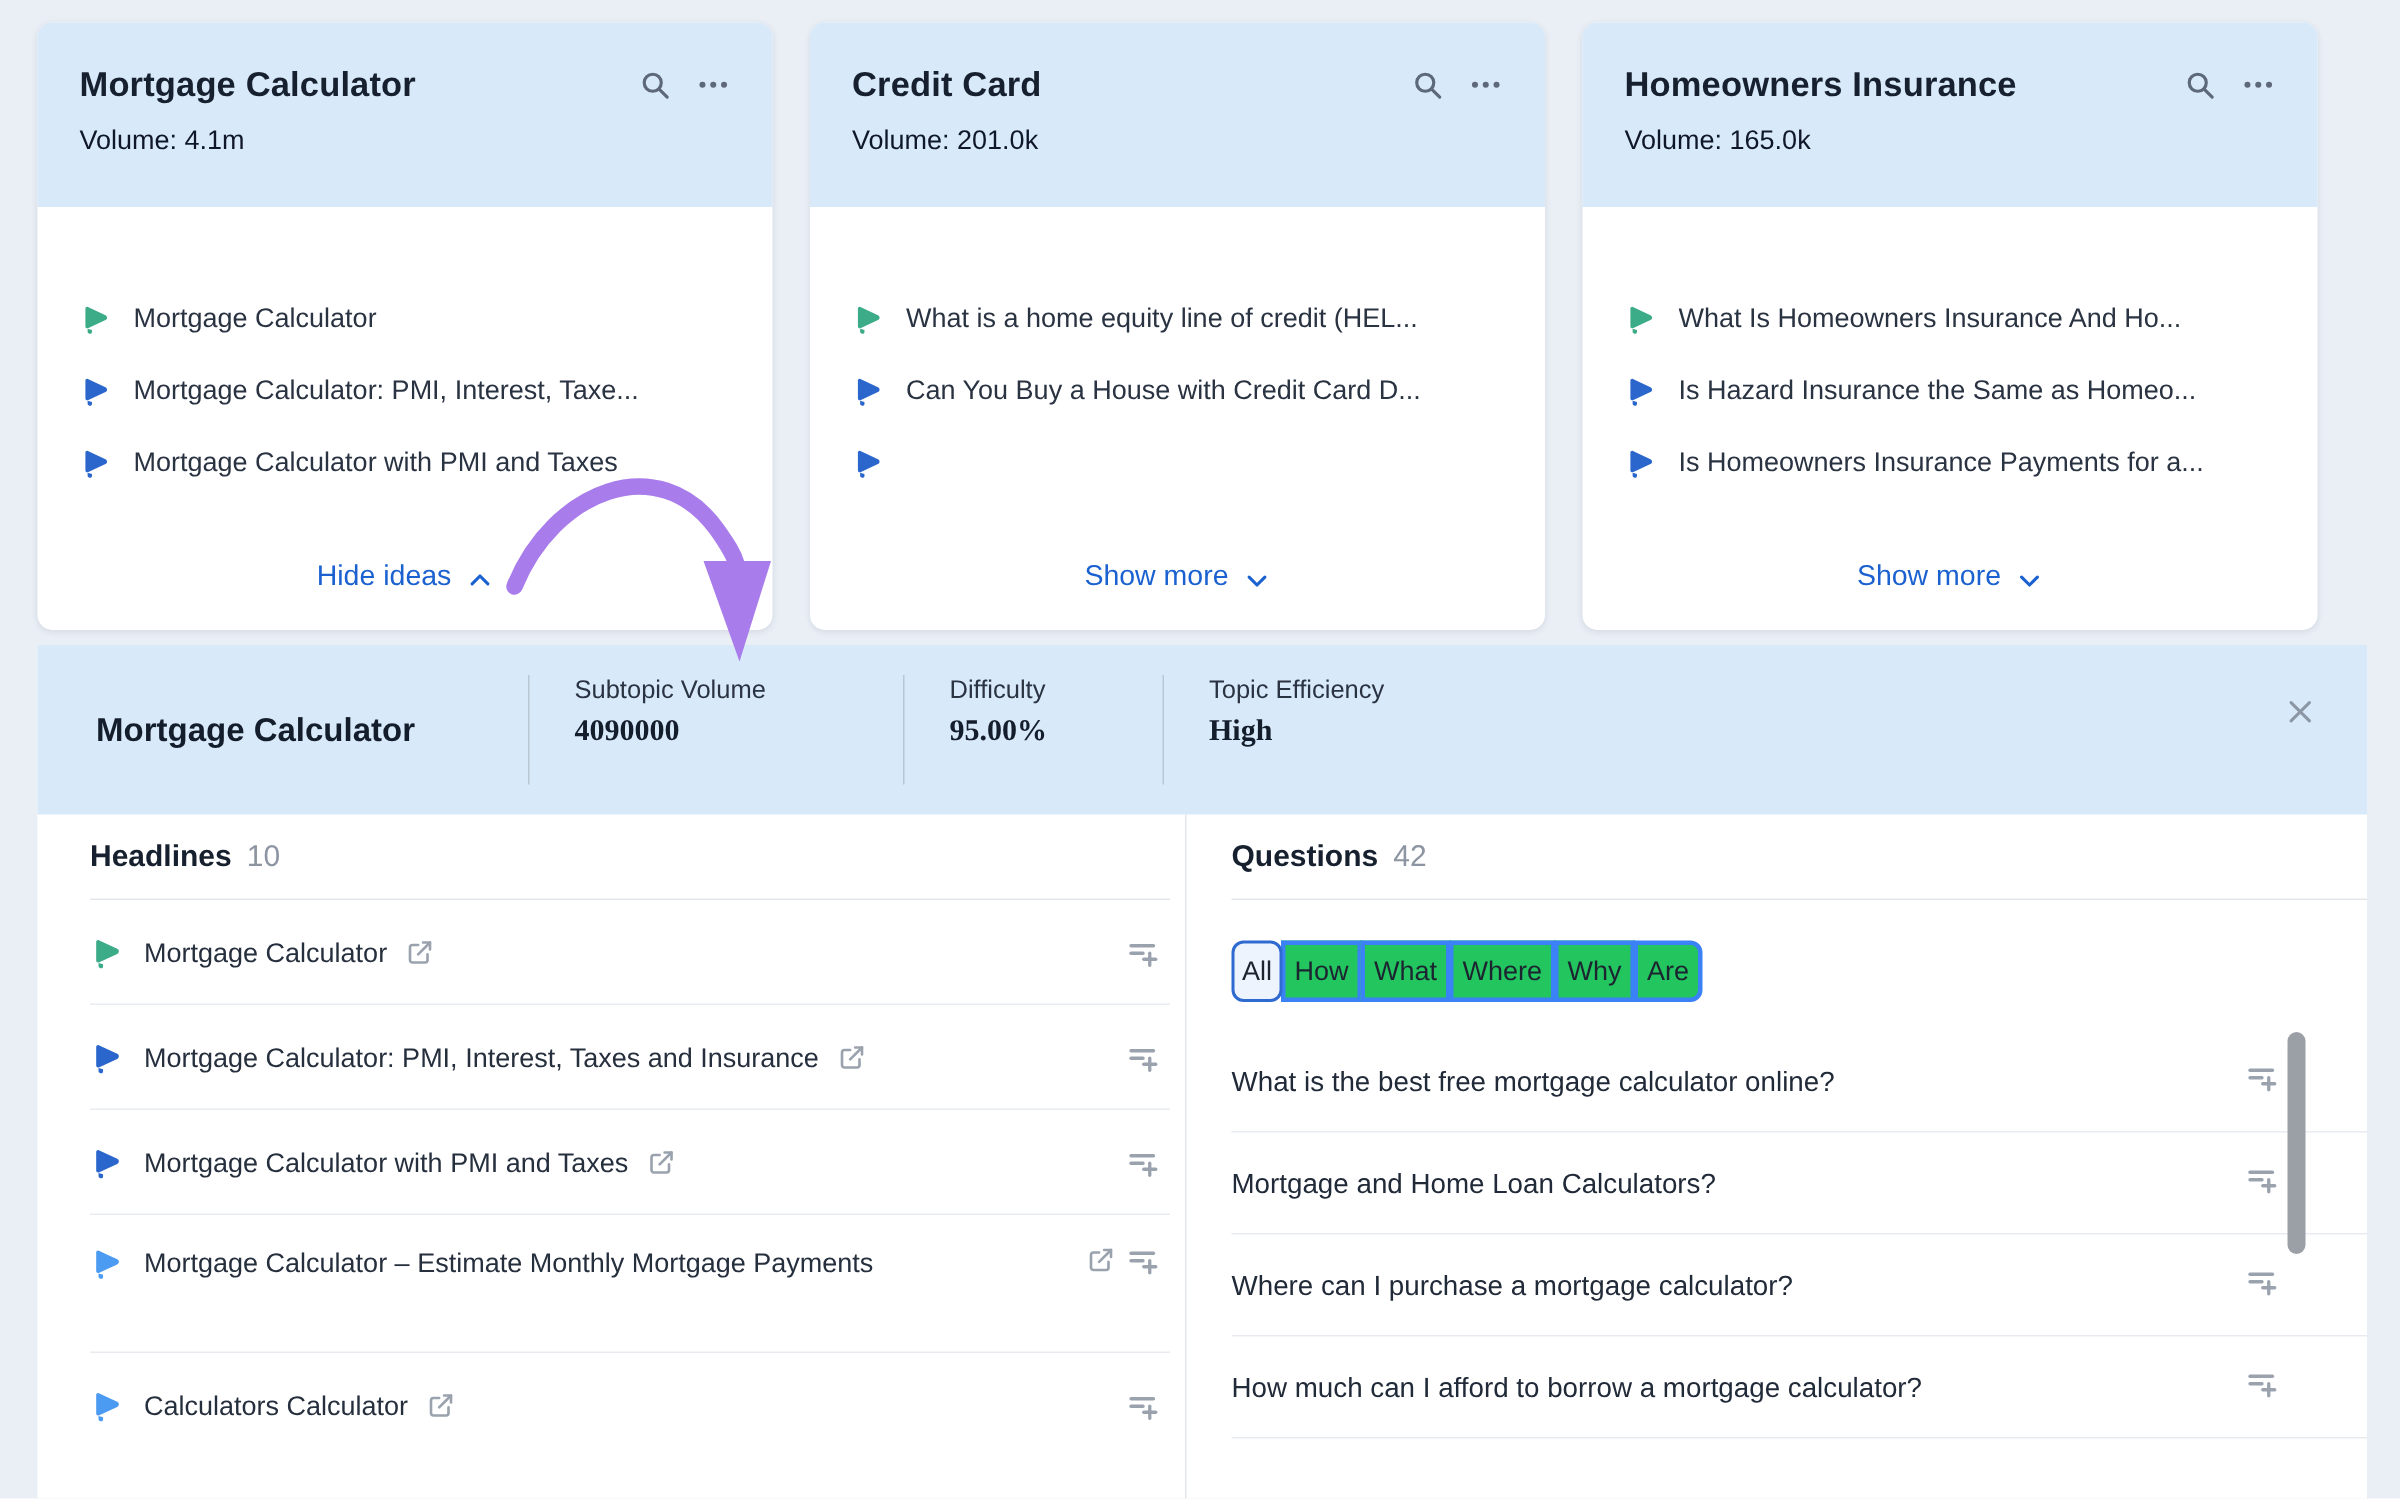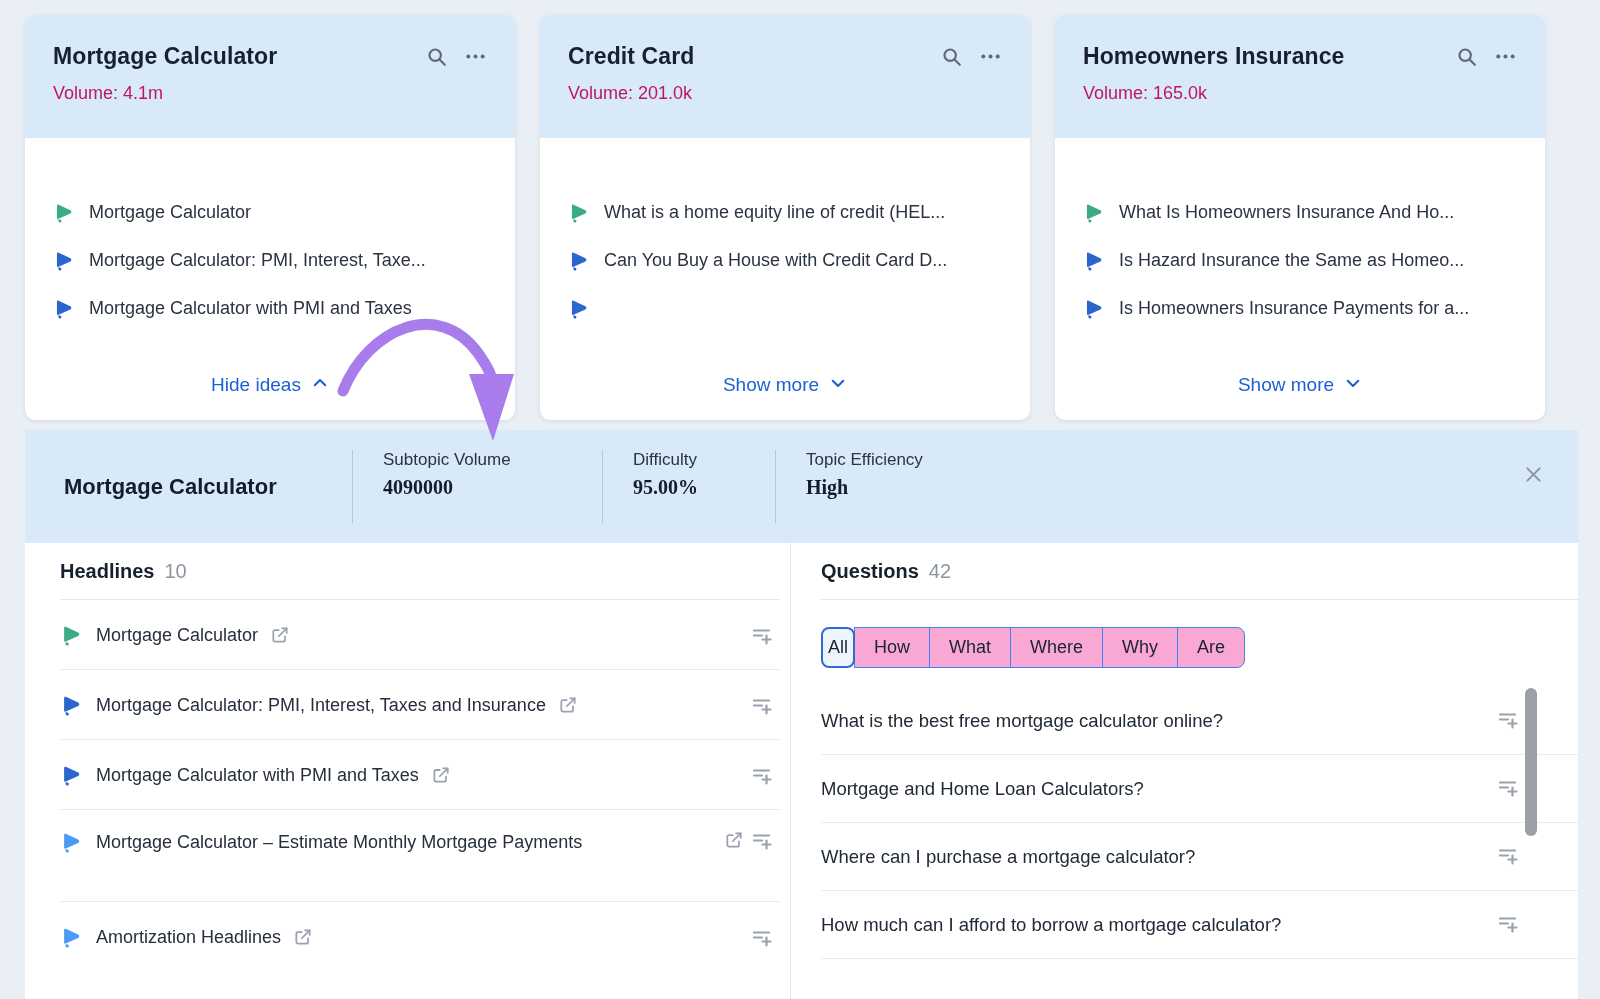--- a/index.html
+++ b/index.html
@@ -19,27 +19,27 @@
   }
   .card-1{left:25px;} .card-2{left:540px;} .card-3{left:1055px;}
   .card-header{
     height:123px; background:#d8e9f9; border-radius:10px 10px 0 0;
     padding:28px 28px 0 28px;
   }
   .card-title-row{ display:flex; align-items:center; }
   .card-title{ font-size:23px; font-weight:bold; color:#17202e; letter-spacing:.1px; }
   .card-actions{ margin-left:auto; display:flex; align-items:center; gap:16px; }
   .icon-btn{ background:none; border:none; cursor:pointer; display:flex; align-items:center; padding:0; }
-  .card-volume{ margin-top:13px; font-size:18px; color:#be185d; }
+  .card-volume{ margin-top:13px; font-size:18px; color:#0f172a; }
   .card-body{ padding:60px 28px 0 28px; }
   .card-item{ display:flex; align-items:center; gap:15px; height:28px; margin-bottom:20px; white-space:nowrap; }
   .card-item-text{ font-size:18px; color:#2a3342; overflow:hidden; text-overflow:ellipsis; }
   .card-footer{
     position:absolute; left:0; right:0; bottom:24px;
-    display:flex; align-items:flex-start; justify-content:center; gap:10px;
+    display:flex; align-items:flex-end; justify-content:center; gap:10px;
     font-size:19px; color:#1b62d0; cursor:pointer;
   }
   .mega{ flex:0 0 auto; }
   .mega-green{ color:#3cab87; }
   .mega-blue{ color:#2a66cc; }
   .mega-lightblue{ color:#4a9bf1; }
 
   
   .arrow-overlay{ position:absolute; left:335px; top:305px; z-index:6; pointer-events:none; }
 
@@ -89,21 +89,21 @@
   }
   .hl-row:last-child{ border-bottom:none; }
   .hl-text{ font-size:18px; color:#262f3d; line-height:28px; }
   .hl-link{ display:flex; align-items:center; gap:12px; }
   .hl-icons{ margin-left:auto; display:flex; align-items:center; gap:6px; }
   .hl-row.two-line{ min-height:92px; align-items:flex-start; padding-top:18px; }
   .hl-row.two-line .hl-text{ max-width:520px; }
 
   .filters{ display:inline-flex; margin:27px 0 0 0; }
   .filter-btn{
-    height:41px; padding:0 19px; background:#f9a8d4; border:1px solid #3b82f6;
+    height:41px; padding:0 6px; background:#22c55e; border:3px solid #3b82f6;
     font-size:18px; color:#1c2430; cursor:pointer; margin-left:-1px;
     font-family:inherit;
   }
   .filter-btn:first-child{ margin-left:0; border-radius:8px 0 0 8px; }
   .filter-btn:last-child{ border-radius:0 8px 8px 0; }
   .filter-btn.active{
     border:2px solid #2f6ad1; background:#eef4fe; border-radius:8px; z-index:2; position:relative;
     padding:0 5px;
   }
   .q-list{ margin-top:19px; }
@@ -410,21 +410,21 @@
             </svg>
         </span>
       </div>
 
       <div class="hl-row">
         <svg class="mega mega-lightblue" width="22" height="22" viewBox="0 0 24 24" fill="currentColor">
             <path d="M4.5 4.3c0-1 1-1.7 1.9-1.3l13.4 6.3c1.6.7 1.6 3 0 3.7L6.4 19.2c-.9.4-1.9-.3-1.9-1.3Z"></path>
             <path d="M6.2 19.6l3.3 1v1.5c0 1-1 1.7-1.9 1.3l-.7-.3c-.4-.2-.7-.6-.7-1.1Z"></path>
           </svg>
         <span class="hl-link">
-          <span class="hl-text">Amortization Headlines</span>
+          <span class="hl-text">Calculators Calculator</span>
           <svg width="20" height="20" viewBox="0 0 24 24" fill="none" stroke="#9aa2ae" stroke-width="2.1" stroke-linecap="round" stroke-linejoin="round">
               <path d="M18 13.5V18a2 2 0 0 1-2 2H6a2 2 0 0 1-2-2V8a2 2 0 0 1 2-2h4.5"></path>
               <path d="M14.5 4H20v5.5"></path>
               <path d="M10.5 13.5L20 4"></path>
             </svg>
         </span>
         <span class="hl-icons">
           <svg width="24" height="24" viewBox="0 0 24 24" fill="none" stroke="#9aa2ae" stroke-width="2.2" stroke-linecap="round">
               <path d="M4 7.5h15"></path>
               <path d="M4 12.5h8"></path>

